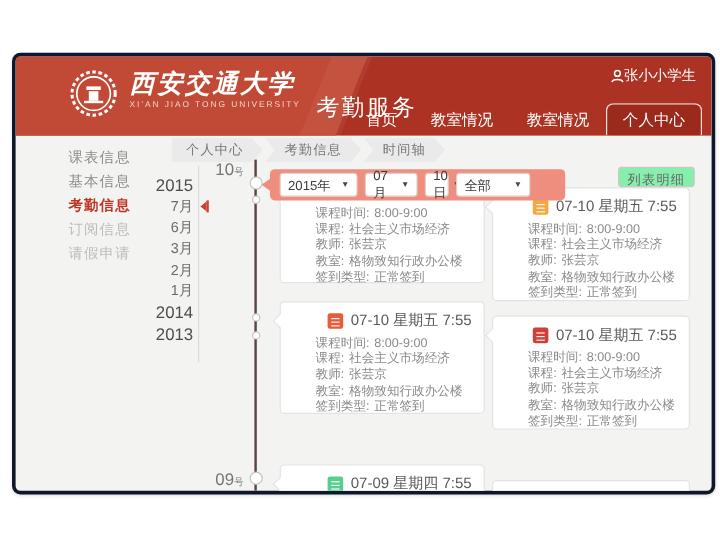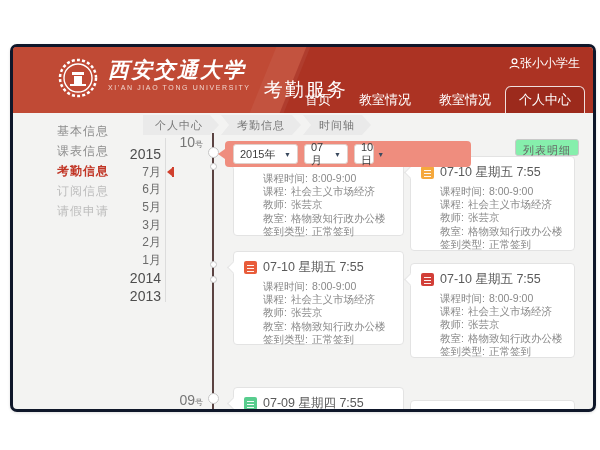--- a/index.html
+++ b/index.html
@@ -58,21 +58,21 @@
        justify-content:space-between;padding:0 6px;font-size:11px;color:#3c3c3c;box-sizing:border-box;cursor:pointer;}
   .sel .arr{font-size:7px;color:#3a4a5e;margin-left:4px;}
   .w1{width:65px}.w2{width:44px}.w3{width:20px}.w4{width:62px}
   .list-btn{position:absolute;left:502px;top:26px;width:64px;height:17px;background:#86efac;border:1px solid #c9c9c9;
        border-radius:3px;font-size:11px;color:#666;text-align:center;line-height:20px;box-sizing:border-box;
        letter-spacing:1px;cursor:pointer;z-index:6;}
   
   .card{position:absolute;background:#fff;border:1px solid #e3e3e3;border-radius:4px;box-sizing:border-box;z-index:3;}
   .card:before{content:"";position:absolute;left:-5px;top:11px;width:8px;height:8px;background:#fff;
        border-left:1px solid #e3e3e3;border-bottom:1px solid #e3e3e3;transform:rotate(45deg);}
-  .chead{display:flex;align-items:center;gap:6px;padding:7px 10px 3px;}
+  .chead{display:flex;align-items:center;gap:6px;padding:7px 10px 3px;justify-content:flex-end;}
   .cdate{font-size:12.5px;color:#5a5a5a;}
   .badge{position:relative;width:13px;height:13px;border-radius:2px;flex:0 0 auto;}
   .badge:before{content:"";position:absolute;left:3px;top:3.5px;width:7px;height:1.6px;background:rgba(255,255,255,.92);
        box-shadow:0 3px 0 rgba(255,255,255,.92),0 6px 0 rgba(255,255,255,.92);}
   .b-orange{background:#f5a83d}.b-verm{background:#e85c3a}.b-red{background:#d23f38}.b-green{background:#58cd8e}
   .crows{padding:1px 8px 6px 29px;}
   .crow{font-size:10.5px;line-height:13.2px;color:#8a8a8a;white-space:nowrap;}
   .crow .cl{margin-right:4px;}
   .l1{left:220px;top:33px;width:171px;height:90px;z-index:2;}
   .l1 .crows{padding-top:25px;}
@@ -119,38 +119,37 @@
         <a>首页</a>
         <a>教室情况</a>
         <a>教室情况</a>
         <a class="tab-active">个人中心</a>
       </div>
     </div>
 
     <div class="content">
 
       <div class="sidebar">
+        <div>课表信息</div>
         <div>基本信息</div>
-        <div>课表信息</div>
         <div class="active">考勤信息</div>
         <div class="muted">订阅信息</div>
         <div class="muted">请假申请</div>
       </div>
 
       <div class="crumbs">
         <div class="crumb">个人中心</div>
         <div class="crumb">考勤信息</div>
         <div class="crumb">时间轴</div>
       </div>
 
       <div class="ynav">
         <div class="yr">2015</div>
         <div>7月</div>
         <div>6月</div>
-        <div>5月</div>
         <div>3月</div>
         <div>2月</div>
         <div>1月</div>
         <div class="yr">2014</div>
         <div class="yr">2013</div>
       </div>
       <div class="ycol-border"></div>
       <div class="m-marker"></div>
 
       <div class="day" style="top:20px;">
@@ -173,20 +172,24 @@
           <span class="arr">▼</span>
         </div>
         <div class="sel w2">
           <span>07月</span>
           <span class="arr">▼</span>
         </div>
         <div class="sel w3">
           <span>10日</span>
           <span class="arr">▼</span>
         </div>
+        <div class="sel w4">
+          <span>全部</span>
+          <span class="arr">▼</span>
+        </div>
       </div>
       <div class="list-btn">列表明细</div>
 
       <div class="card l1">
         <div class="crows">
           <div class="crow"><span class="cl">课程时间:</span><span class="cv">8:00-9:00</span></div>
           <div class="crow"><span class="cl">课程:</span><span class="cv">社会主义市场经济</span></div>
           <div class="crow"><span class="cl">教师:</span><span class="cv">张芸京</span></div>
           <div class="crow"><span class="cl">教室:</span><span class="cv">格物致知行政办公楼</span></div>
           <div class="crow"><span class="cl">签到类型:</span><span class="cv">正常签到</span></div>

